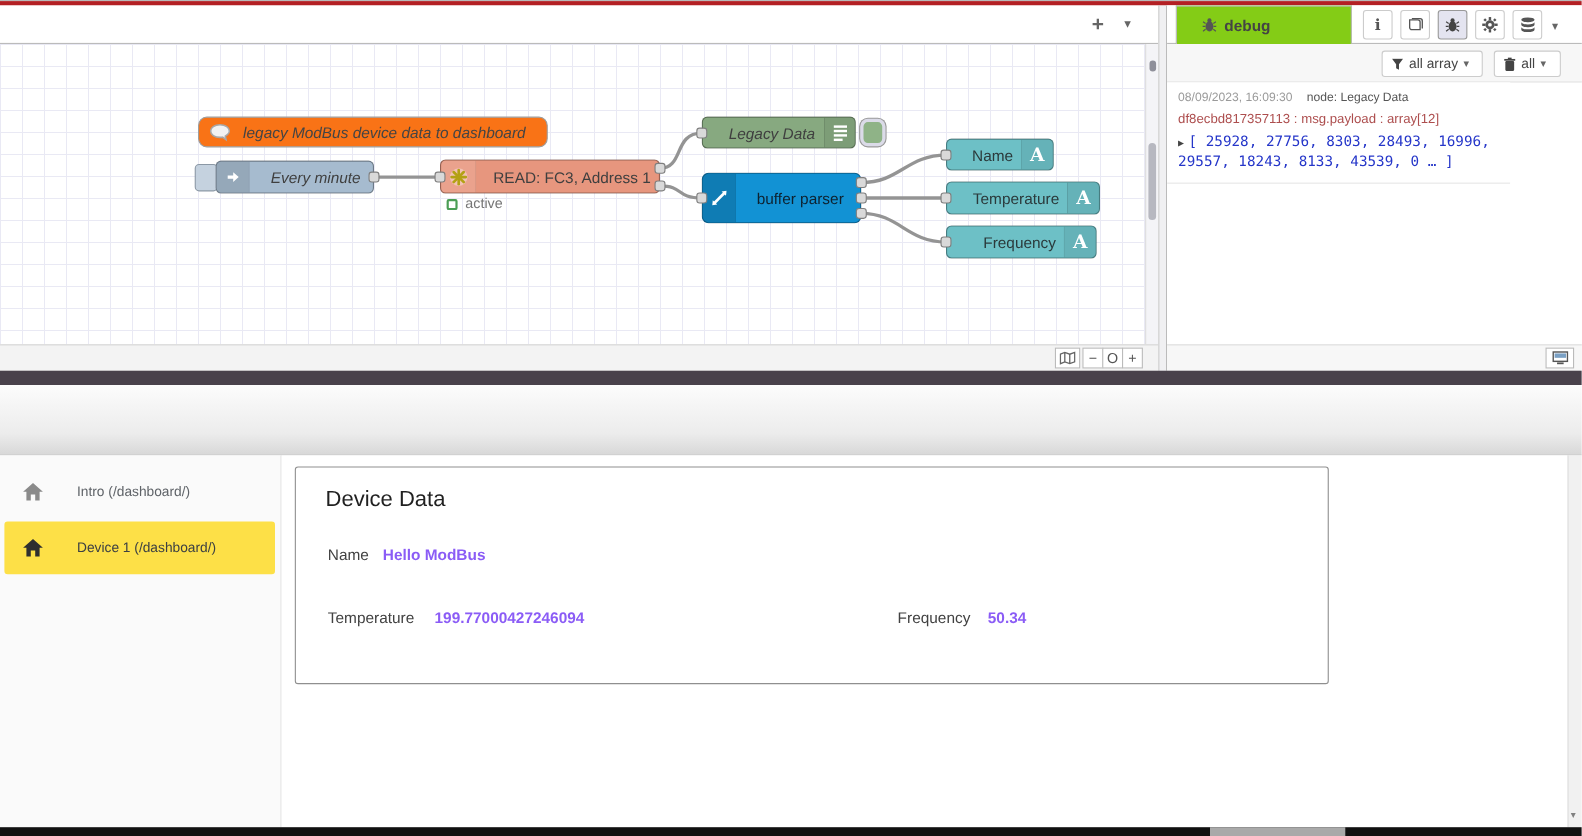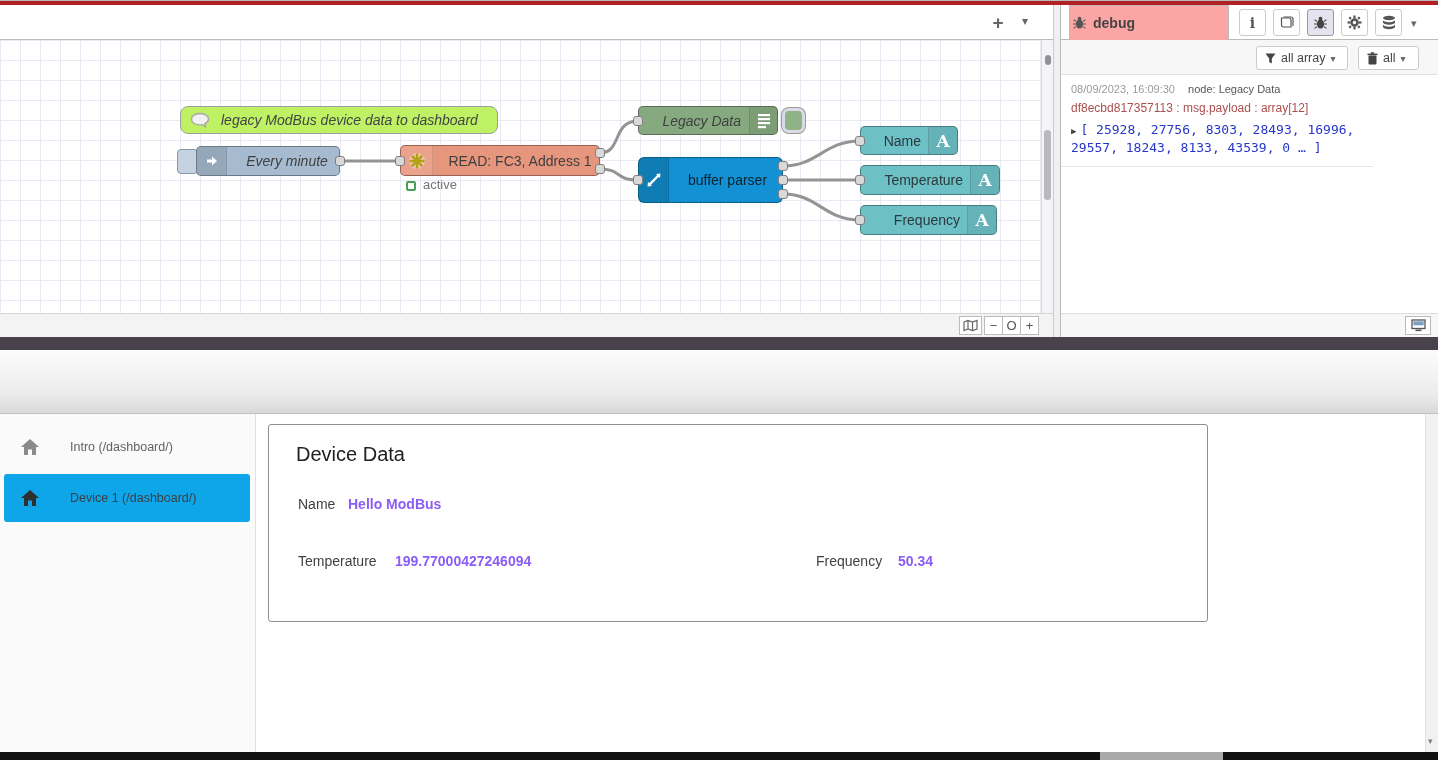--- a/index.html
+++ b/index.html
@@ -41,21 +41,21 @@
   .node .icon-left { position:absolute; left:0; top:0; bottom:0; width:30px;
     background:rgba(0,0,0,0.10); border-right:1px solid rgba(0,0,0,0.10);
     border-radius:4px 0 0 4px; display:flex; align-items:center; justify-content:center; }
   .node .icon-right { position:absolute; right:0; top:0; bottom:0; width:29px;
     background:rgba(0,0,0,0.07); border-left:1px solid rgba(0,0,0,0.10);
     border-radius:0 4px 4px 0; display:flex; align-items:center; justify-content:center; }
   .node .lbl { position:absolute; left:0; right:0; top:0; bottom:0; display:flex; align-items:center; }
   .port { position:absolute; z-index:4; width:10px; height:10px; background:#d9d9d9;
     border:1px solid #7f7f7f; border-radius:3px; cursor:crosshair; }
 
-  .n-comment { left:180px; top:106px; width:318px; height:28px; background:#bef264; border-color:#9e9e9e; border-radius:8px; }
+  .n-comment { left:180px; top:106px; width:318px; height:28px; background:#f97316; border-color:#9e9e9e; border-radius:8px; }
   .n-comment .lbl { left:40px; font-style:italic; color:#444; }
   .n-inject  { left:196px; top:146px; width:144px; height:30px; background:#a6bbcf; }
   .n-inject .lbl { left:38px; font-style:italic; justify-content:center;text-align:right; }
   .inject-btn { position:absolute; left:177px; top:149px; width:21px; height:25px; z-index:2;
     background:#c5d2df; border:1px solid #8b98a5; border-radius:4px; cursor:pointer; }
   .n-read { left:400px; top:145px; width:200px; height:31px; background:#e7967e; }
   .n-read .icon-left { width:32px; }
   .n-read .lbl { left:40px; justify-content:center; }
   .status-dot { position:absolute; left:406px; top:181px; width:10px; height:10px;
     border:2px solid #4b9e55; border-radius:2px; background:#fff; z-index:3; }
@@ -72,23 +72,23 @@
   .n-uitext { background:#6dc0c6; color:#2b3a3c; }
   .n-uitext .lbl { right:36px; justify-content:flex-end; }
   .n-uitext .serif-a { font-family:"DejaVu Serif", serif; font-weight:bold; color:#fff; font-size:17px; }
   .n-name { left:860px; top:126px; width:98px;  height:29px; }
   .n-temp { left:860px; top:165px; width:140px; height:30px; }
   .n-freq { left:860px; top:205px; width:137px; height:30px; }
 
   
   .dbg-panel { position:absolute; left:1060px; top:5px; width:378px; height:332px; background:#fff; border-left:1px solid #bbb; }
   .dbg-header { position:absolute; left:0; top:0; width:378px; height:35px; background:#fff; border-bottom:1px solid #bbb; }
-  .dbg-tab { position:absolute; left:8px; top:0; width:160px; height:35px; background:#fca5a5;
+  .dbg-tab { position:absolute; left:8px; top:0; width:160px; height:35px; background:#84cc16;
     border:1px solid #bbb; border-bottom:none; display:flex; align-items:center; gap:7px;
-    padding-left:3px; font-size:14px; font-weight:bold; color:#444; cursor:pointer; }
+    padding-left:23px; font-size:14px; font-weight:bold; color:#444; cursor:pointer; }
   .hbtn { position:absolute; top:4px; width:27px; height:27px; background:#fff; border:1px solid #ccc;
     border-radius:3px; display:flex; align-items:center; justify-content:center; cursor:pointer;
     font-size:14px; color:#555; }
   .hbtn.active { background:#e4e4f0; border-color:#999; }
   .dbg-caret { position:absolute; top:12px; left:350px; font-size:11px; color:#666; cursor:pointer; }
   .dbg-toolbar { position:absolute; left:0; top:35px; width:378px; height:35px; background:#f7f7f7; border-bottom:1px solid #e3e3e3; }
   .tbtn { position:absolute; top:6px; height:24px; background:#fff; border:1px solid #ccc; border-radius:3px;
     display:flex; align-items:center; gap:5px; padding:0 8px; font-size:12.5px; color:#444; cursor:pointer; }
   .dbg-msgs { position:absolute; left:0; top:70px; width:312px; height:238px; background:#fff; overflow:hidden; }
   .dbg-msg { padding:8px 10px 10px 10px; border-bottom:1px solid #e6e6e6; background:#fff; }
@@ -107,21 +107,21 @@
   .dash-header { position:absolute; left:0; top:350px; width:1438px; height:64px;
     background:linear-gradient(180deg,#fcfcfc 0%,#ececec 70%,#d8d8d8 100%);
     border-bottom:1px solid #c2c2c2; }
   .burger { position:absolute; left:24px; top:374px; width:22px; cursor:pointer; }
   .burger div { height:3px; background:#202124; margin-bottom:4px; }
   .dash-title { position:absolute; left:75px; top:371px; font-size:22px; color:#212121; }
   .dash-side { position:absolute; left:0; top:414px; width:256px; height:338px; background:#fafafa; border-right:1px solid #e0e0e0; }
   .nav-item { position:absolute; left:4px; width:246px; display:flex; align-items:center; gap:30px;
     padding-left:16px; border-radius:3px; cursor:pointer; }
   .nav-item .nav-lbl { font-size:12.5px; color:#5f6368; }
-  .nav-item.active { background:#0ea5e9; }
+  .nav-item.active { background:#fde047; }
   .nav-item.active .nav-lbl { color:#3c4043; }
   .dash-main { position:absolute; left:256px; top:414px; width:1169px; height:338px; background:#fff; }
   .card { position:absolute; left:12px; top:10px; width:940px; height:198px; background:#fff;
     border:1px solid #8f8f8f; border-radius:3px; }
   .card-title { position:absolute; left:27px; top:18px; font-size:20px; color:#212121; }
   .fld-lbl { position:absolute; font-size:14px; color:#424242; }
   .fld-val { position:absolute; font-size:14px; font-weight:bold; color:#8b5cf6; }
   .dash-scroll { position:absolute; left:1425px; top:414px; width:13px; height:338px; background:#f1f1f1; border-left:1px solid #ddd; }
   .dash-scroll .caret { position:absolute; bottom:6px; left:2px; font-size:9px; color:#808080; }
 

